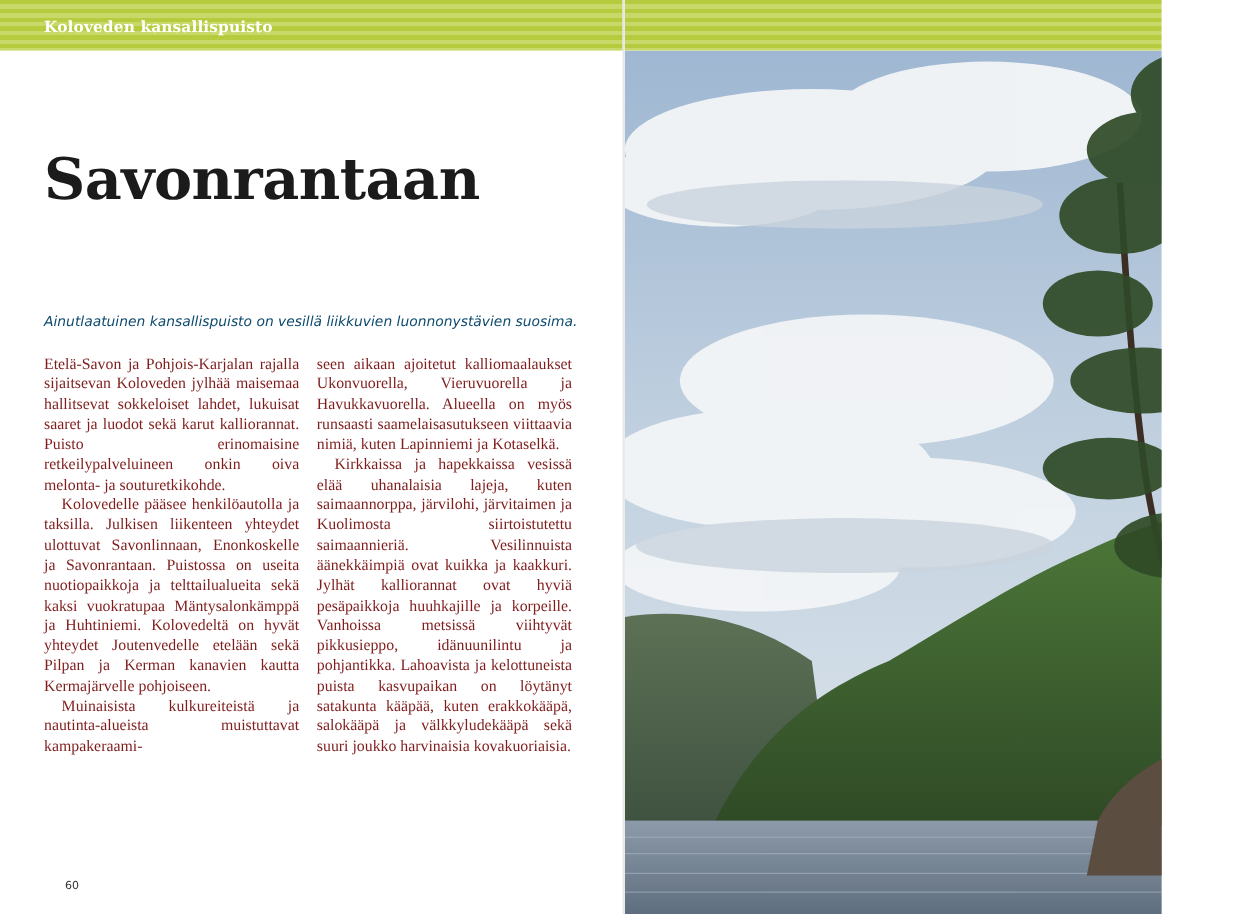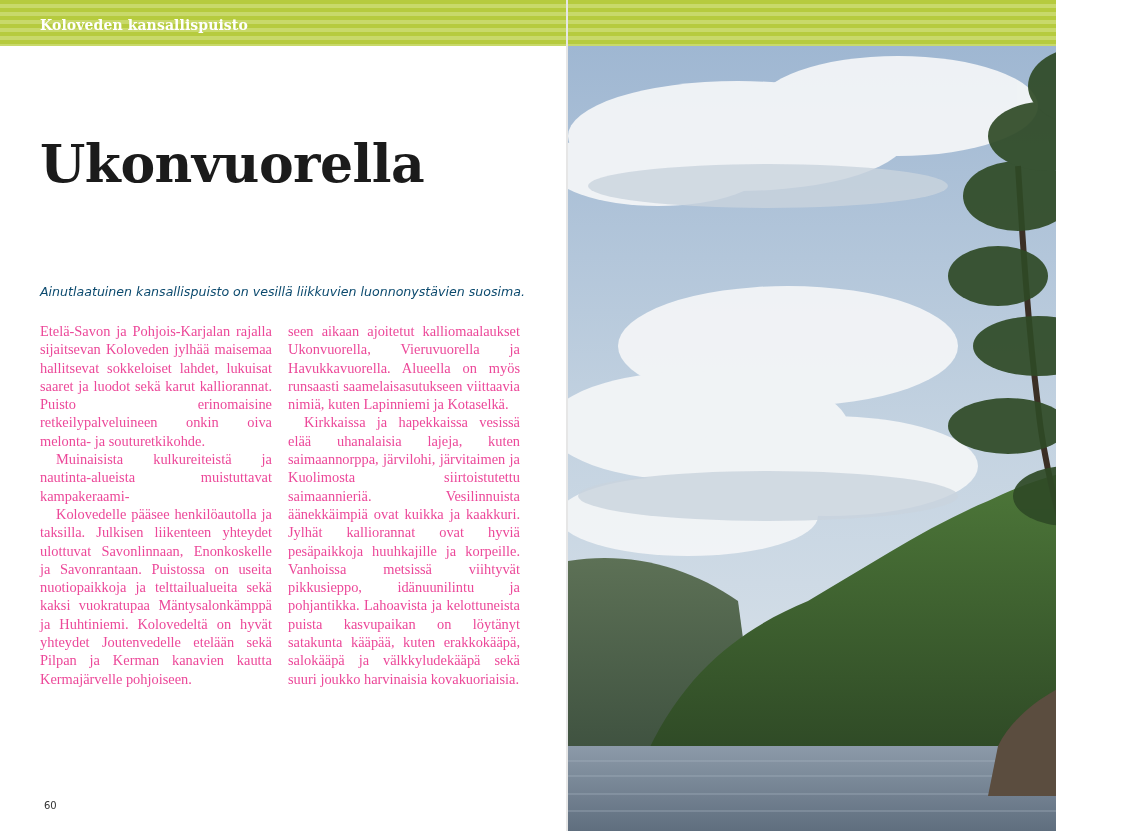--- a/index.html
+++ b/index.html
@@ -8,53 +8,53 @@
   .left-page{position:absolute;left:0;top:0;width:664px;height:831px;background:#fff;padding-left:43px;}
   .gutter{position:absolute;left:566px;top:0;width:2px;height:831px;background:#e6e6e6;}
   .right-page{position:absolute;left:568px;top:0;width:488px;height:831px;overflow:hidden;}
   .band{position:absolute;top:0;height:46px;
     background:repeating-linear-gradient(to bottom,#b6cb3e 0px,#b6cb3e 4px,#c8d96a 4px,#c8d96a 8px);}
   .band.left{left:0;width:566px;}
   .band.right{left:0;width:566px;}
   .section-title{position:absolute;left:40px;top:17px;color:#fff;font-family:"DejaVu Serif",serif;font-weight:bold;font-size:14px;letter-spacing:0.1px;}
   .headline{position:absolute;left:40px;top:136px;margin:0;font-family:"DejaVu Serif",serif;font-weight:bold;font-size:52px;line-height:56px;color:#1b1b1b;letter-spacing:-0.5px;}
   .lead{position:absolute;left:40px;top:282px;width:500px;font-family:"DejaVu Sans",sans-serif;font-style:italic;font-weight:normal;font-size:12.6px;line-height:19px;color:#0c4a6e;}
-  .col{position:absolute;top:322px;width:232px;font-family:"Liberation Serif",serif;font-size:14.4px;line-height:18.3px;color:#ec4899;text-align:justify;hyphens:auto;}
+  .col{position:absolute;top:322px;width:232px;font-family:"Liberation Serif",serif;font-size:14.4px;line-height:18.3px;color:#7f1d1d;text-align:justify;hyphens:auto;}
   .col p{margin:0;}
   .col p + p{text-indent:16px;}
   .col1{left:40px;}
   .col2{left:288px;}
   .folio{position:absolute;top:800px;font-family:"DejaVu Sans",sans-serif;font-size:10px;}
-  .folio.left{left:44px;color:#333;}
+  .folio.left{left:59px;color:#333;}
   .folio.right{left:515px;color:#fff;}
   .photo{position:absolute;left:0;top:46px;width:566px;height:785px;}
   .credit{position:absolute;left:518px;top:270px;transform:rotate(-90deg);transform-origin:left top;color:#fff;font-family:"DejaVu Sans",sans-serif;font-size:7px;letter-spacing:0.3px;white-space:nowrap;}
 </style>
 </head>
 <body>
 
 <div class="spread">
 
   <div class="left-page">
     <div class="band left">
       <span class="section-title">Koloveden kansallispuisto</span>
     </div>
 
     <h1 class="headline">
-      <span>Ukonvuorella</span><br>
+      <span>Savonrantaan</span><br>
     </h1>
 
     <div class="lead">
       <span>Ainutlaatuinen kansallispuisto on vesillä liikkuvien luonnonystävien suosima.</span><br>
     </div>
 
     <div class="col col1">
       <p>Etelä-Savon ja Pohjois-Karjalan rajalla sijaitsevan Koloveden jylhää maisemaa hallitsevat sokkeloiset lahdet, lukuisat saaret ja luodot sekä karut kalliorannat. Puisto erinomaisine retkeilypalveluineen onkin oiva melonta- ja souturetkikohde.</p>
+      <p>Kolovedelle pääsee henkilöautolla ja taksilla. Julkisen liikenteen yhteydet ulottuvat Savonlinnaan, Enonkoskelle ja Savonrantaan. Puistossa on useita nuotiopaikkoja ja telttailualueita sekä kaksi vuokratupaa Mäntysalonkämppä ja Huhtiniemi. Kolovedeltä on hyvät yhteydet Joutenvedelle etelään sekä Pilpan ja Kerman kanavien kautta Kermajärvelle pohjoiseen.</p>
       <p>Muinaisista kulkureiteistä ja nautinta-alueista muistuttavat kampakeraami-</p>
-      <p>Kolovedelle pääsee henkilöautolla ja taksilla. Julkisen liikenteen yhteydet ulottuvat Savonlinnaan, Enonkoskelle ja Savonrantaan. Puistossa on useita nuotiopaikkoja ja telttailualueita sekä kaksi vuokratupaa Mäntysalonkämppä ja Huhtiniemi. Kolovedeltä on hyvät yhteydet Joutenvedelle etelään sekä Pilpan ja Kerman kanavien kautta Kermajärvelle pohjoiseen.</p>
     </div>
 
     <div class="col col2">
       <p style="text-indent:0">seen aikaan ajoitetut kalliomaalaukset Ukonvuorella, Vieruvuorella ja Havukkavuorella. Alueella on myös runsaasti saamelaisasutukseen viittaavia nimiä, kuten Lapinniemi ja Kotaselkä.</p>
       <p>Kirkkaissa ja hapekkaissa vesissä elää uhanalaisia lajeja, kuten saimaannorppa, järvilohi, järvitaimen ja Kuolimosta siirtoistutettu saimaannieriä. Vesilinnuista äänekkäimpiä ovat kuikka ja kaakkuri. Jylhät kalliorannat ovat hyviä pesäpaikkoja huuhkajille ja korpeille. Vanhoissa metsissä viihtyvät pikkusieppo, idänuunilintu ja pohjantikka. Lahoavista ja kelottuneista puista kasvupaikan on löytänyt satakunta kääpää, kuten erakkokääpä, salokääpä ja välkkyludekääpä sekä suuri joukko harvinaisia kovakuoriaisia.</p>
     </div>
 
     <span class="folio left">60</span>
   </div>
 

